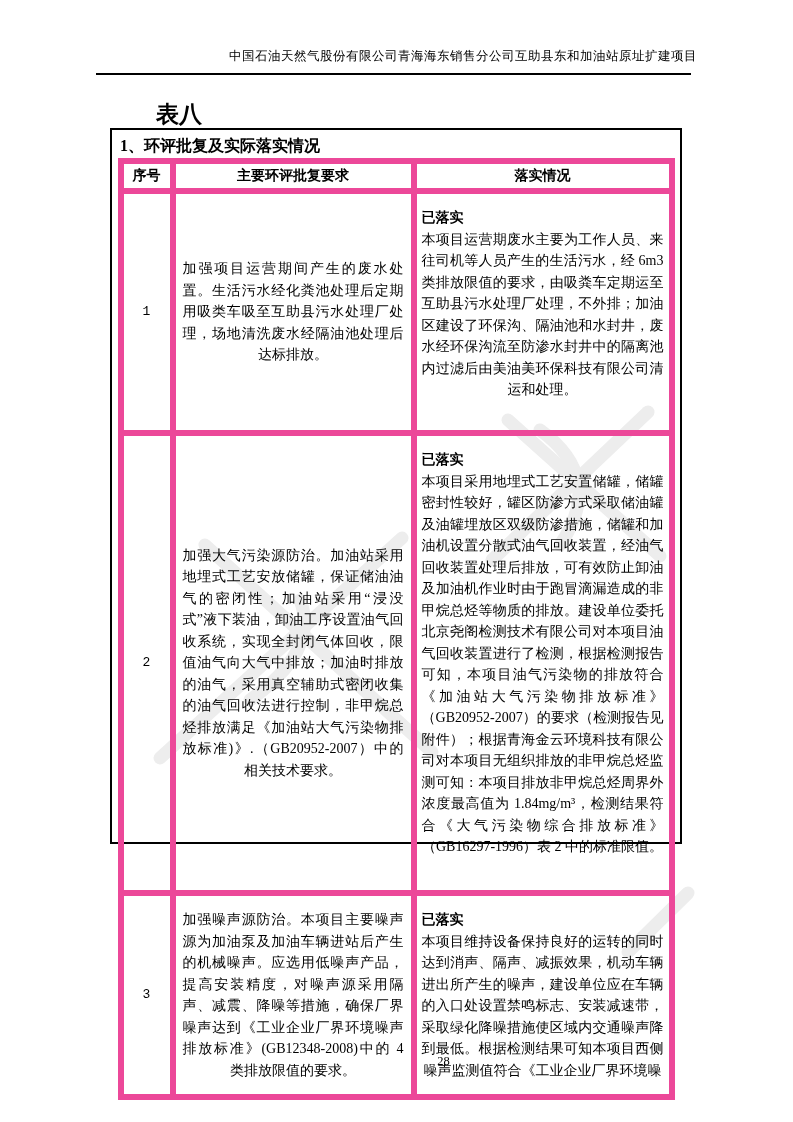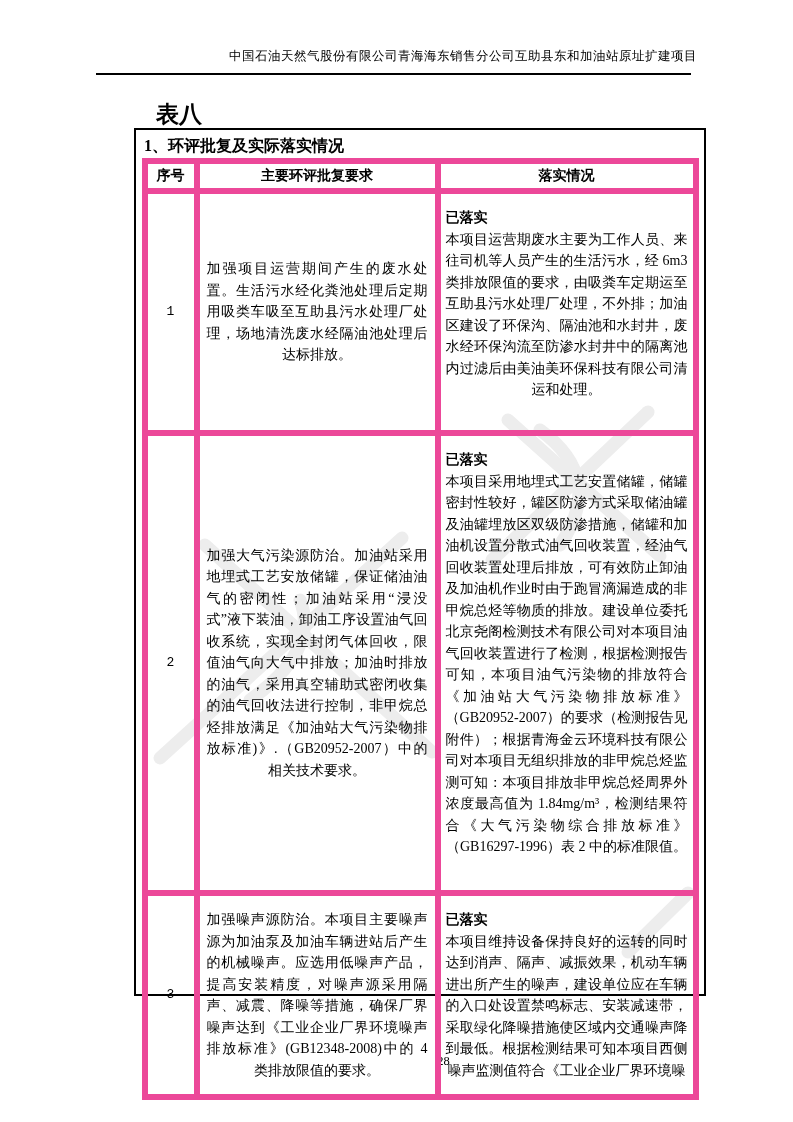--- a/index.html
+++ b/index.html
@@ -47,26 +47,25 @@
     top: 0;
     left: 0;
     z-index: 0;
     pointer-events: none;
   }
   .outer-box {
     position: absolute;
     top: 128px;
     left: 110px;
     width: 572px;
-    height: 868px;
+    height: 716px;
     border: 2px solid #000000;
     box-sizing: border-box;
     z-index: 1;
     background: transparent;
-    margin-left: 24px;
   }
   .box-title {
     font-size: 16px;
     font-weight: bold;
     padding: 4px 0 0 8px;
     line-height: 23px;
   }
   .box-subtitle {
     font-size: 15px;
     font-weight: bold;

